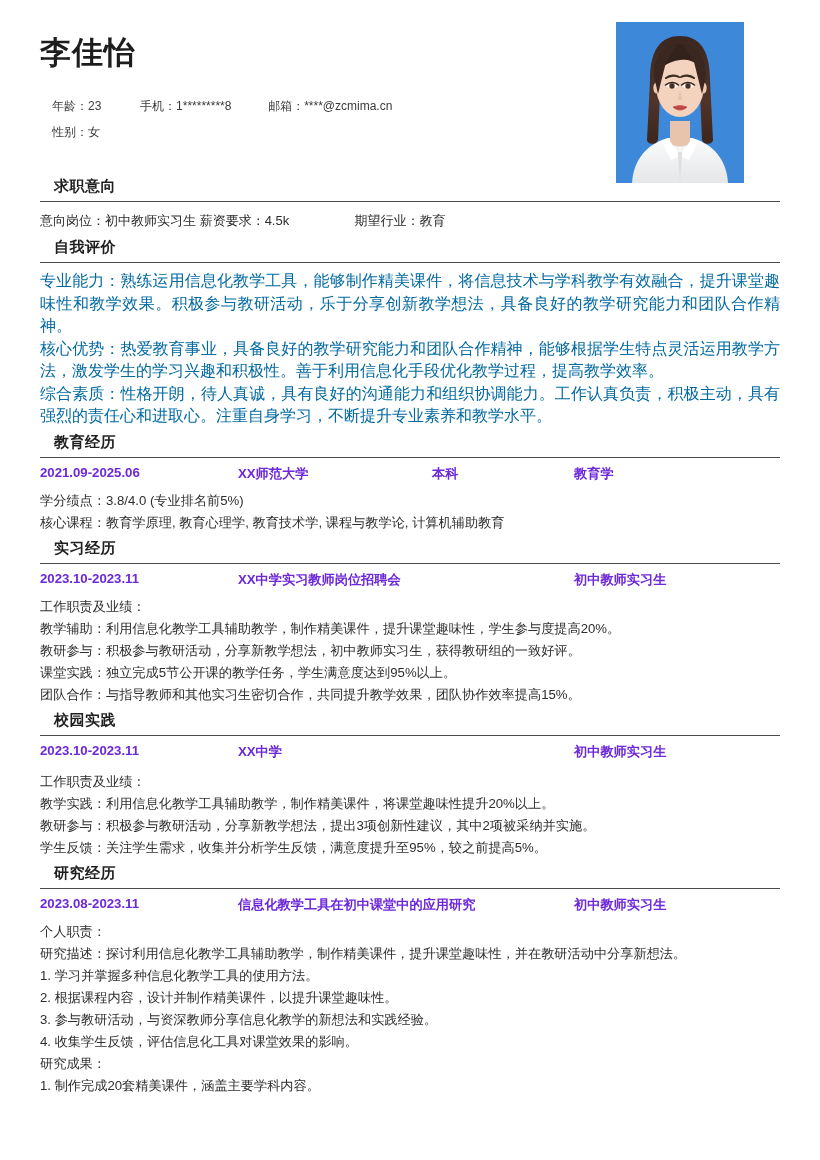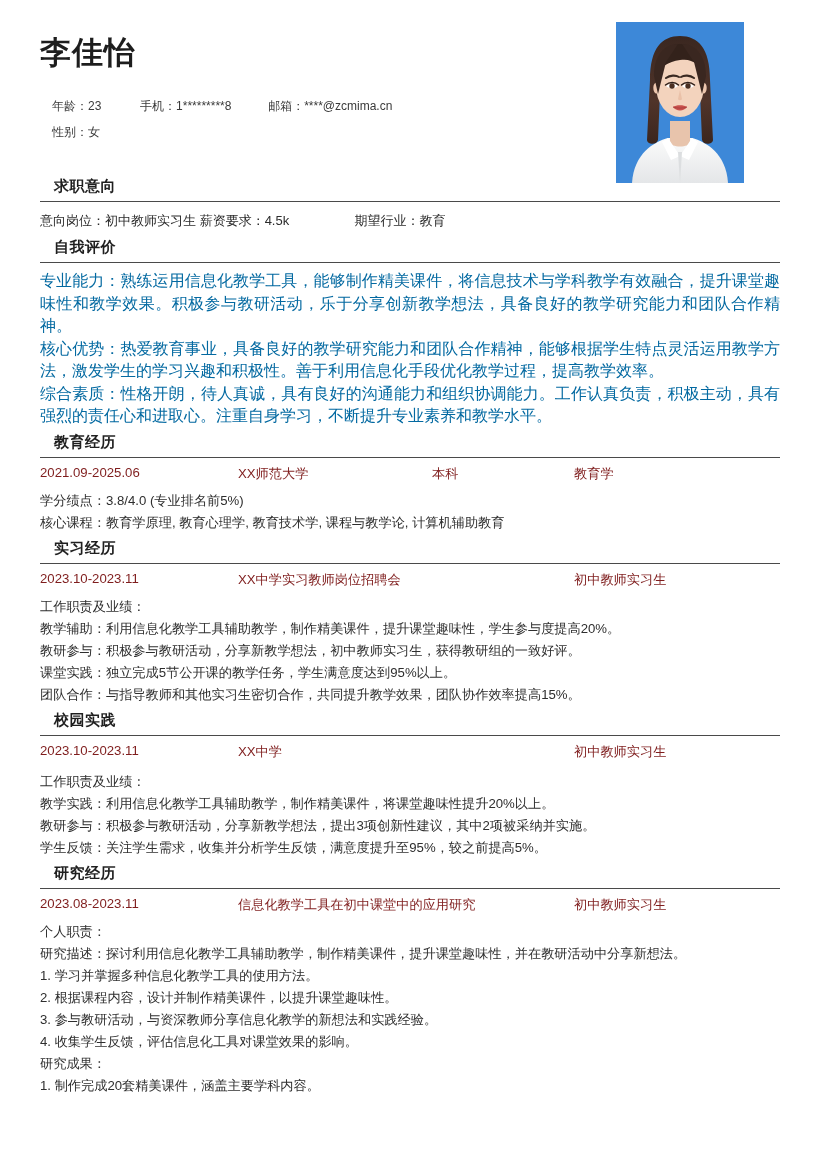--- a/index.html
+++ b/index.html
@@ -101,23 +101,23 @@
     font-size: 13px;
     line-height: 24px;
     white-space: nowrap;
   }
   .intent-gap { display: inline-block; width: 58px; }
 
   
   .exp-row {
     position: relative;
     height: 24px;
-    font-weight: 400;
+    font-weight: 700;
     font-size: 13.2px;
-    color: #7f1d1d;
+    color: #6d28d9;
   }
   .exp-row .c-date  { position: absolute; left: 0px; }
   .exp-row .c-org   { position: absolute; left: 198px; }
   .exp-row .c-deg   { position: absolute; left: 392px; }
   .exp-row .c-major { position: absolute; left: 534px; }
   .exp-row .c-role  { position: absolute; left: 534px; }
 
   .detail { margin-top: 1px; }
   .spacer-3 { height: 3px; }
 </style>

